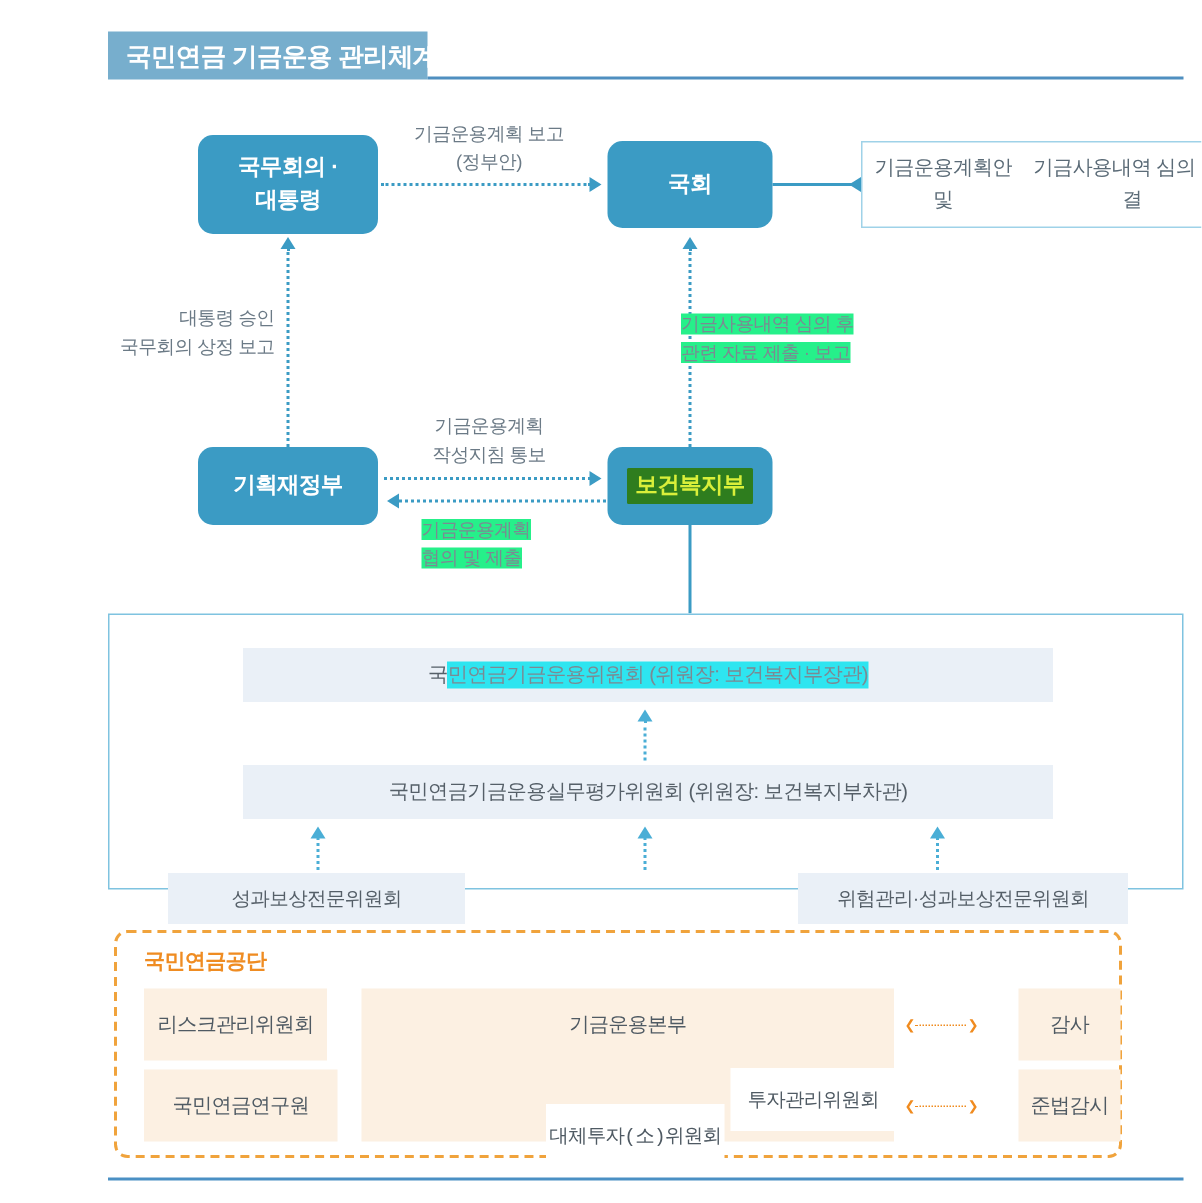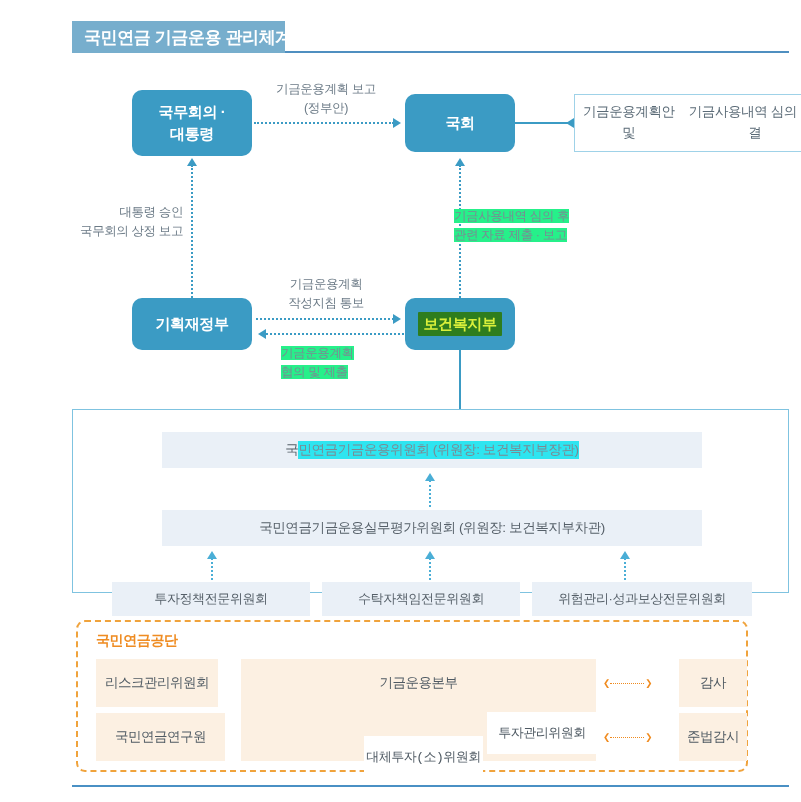--- a/index.html
+++ b/index.html
@@ -291,26 +291,23 @@
     <div class="conn dotted-v" style="left:138px; top:148px; height:22px;"></div>
     <div class="arrow arrow-up" style="left:134px; top:141px;"></div>
 
     <div class="conn dotted-v" style="left:356px; top:148px; height:22px;"></div>
     <div class="arrow arrow-up" style="left:352px; top:141px;"></div>
 
     <div class="conn dotted-v" style="left:551px; top:148px; height:22px;"></div>
     <div class="arrow arrow-up" style="left:547px; top:141px;"></div>
 
     <div class="cbox cbox-small" style="left:39px; top:172px; width:198px; height:34px;">
-      <span>투자정책전문위원회</span>
-    </div>
-
-    <div class="cbox cbox-small" style="left:249px; top:172px; width:198px; height:34px;">
-      <span>수탁자책임전문위원회</span>
-    </div>
+      <span>성과보상전문위원회</span>
+    </div>
+
 
     <div class="cbox cbox-small" style="left:459px; top:172px; width:220px; height:34px;">
       <span>위험관리·성과보상전문위원회</span>
     </div>
   </div>
 
   <div class="nps-panel">
 
     <div class="nps-title">국민연금공단</div>
 

